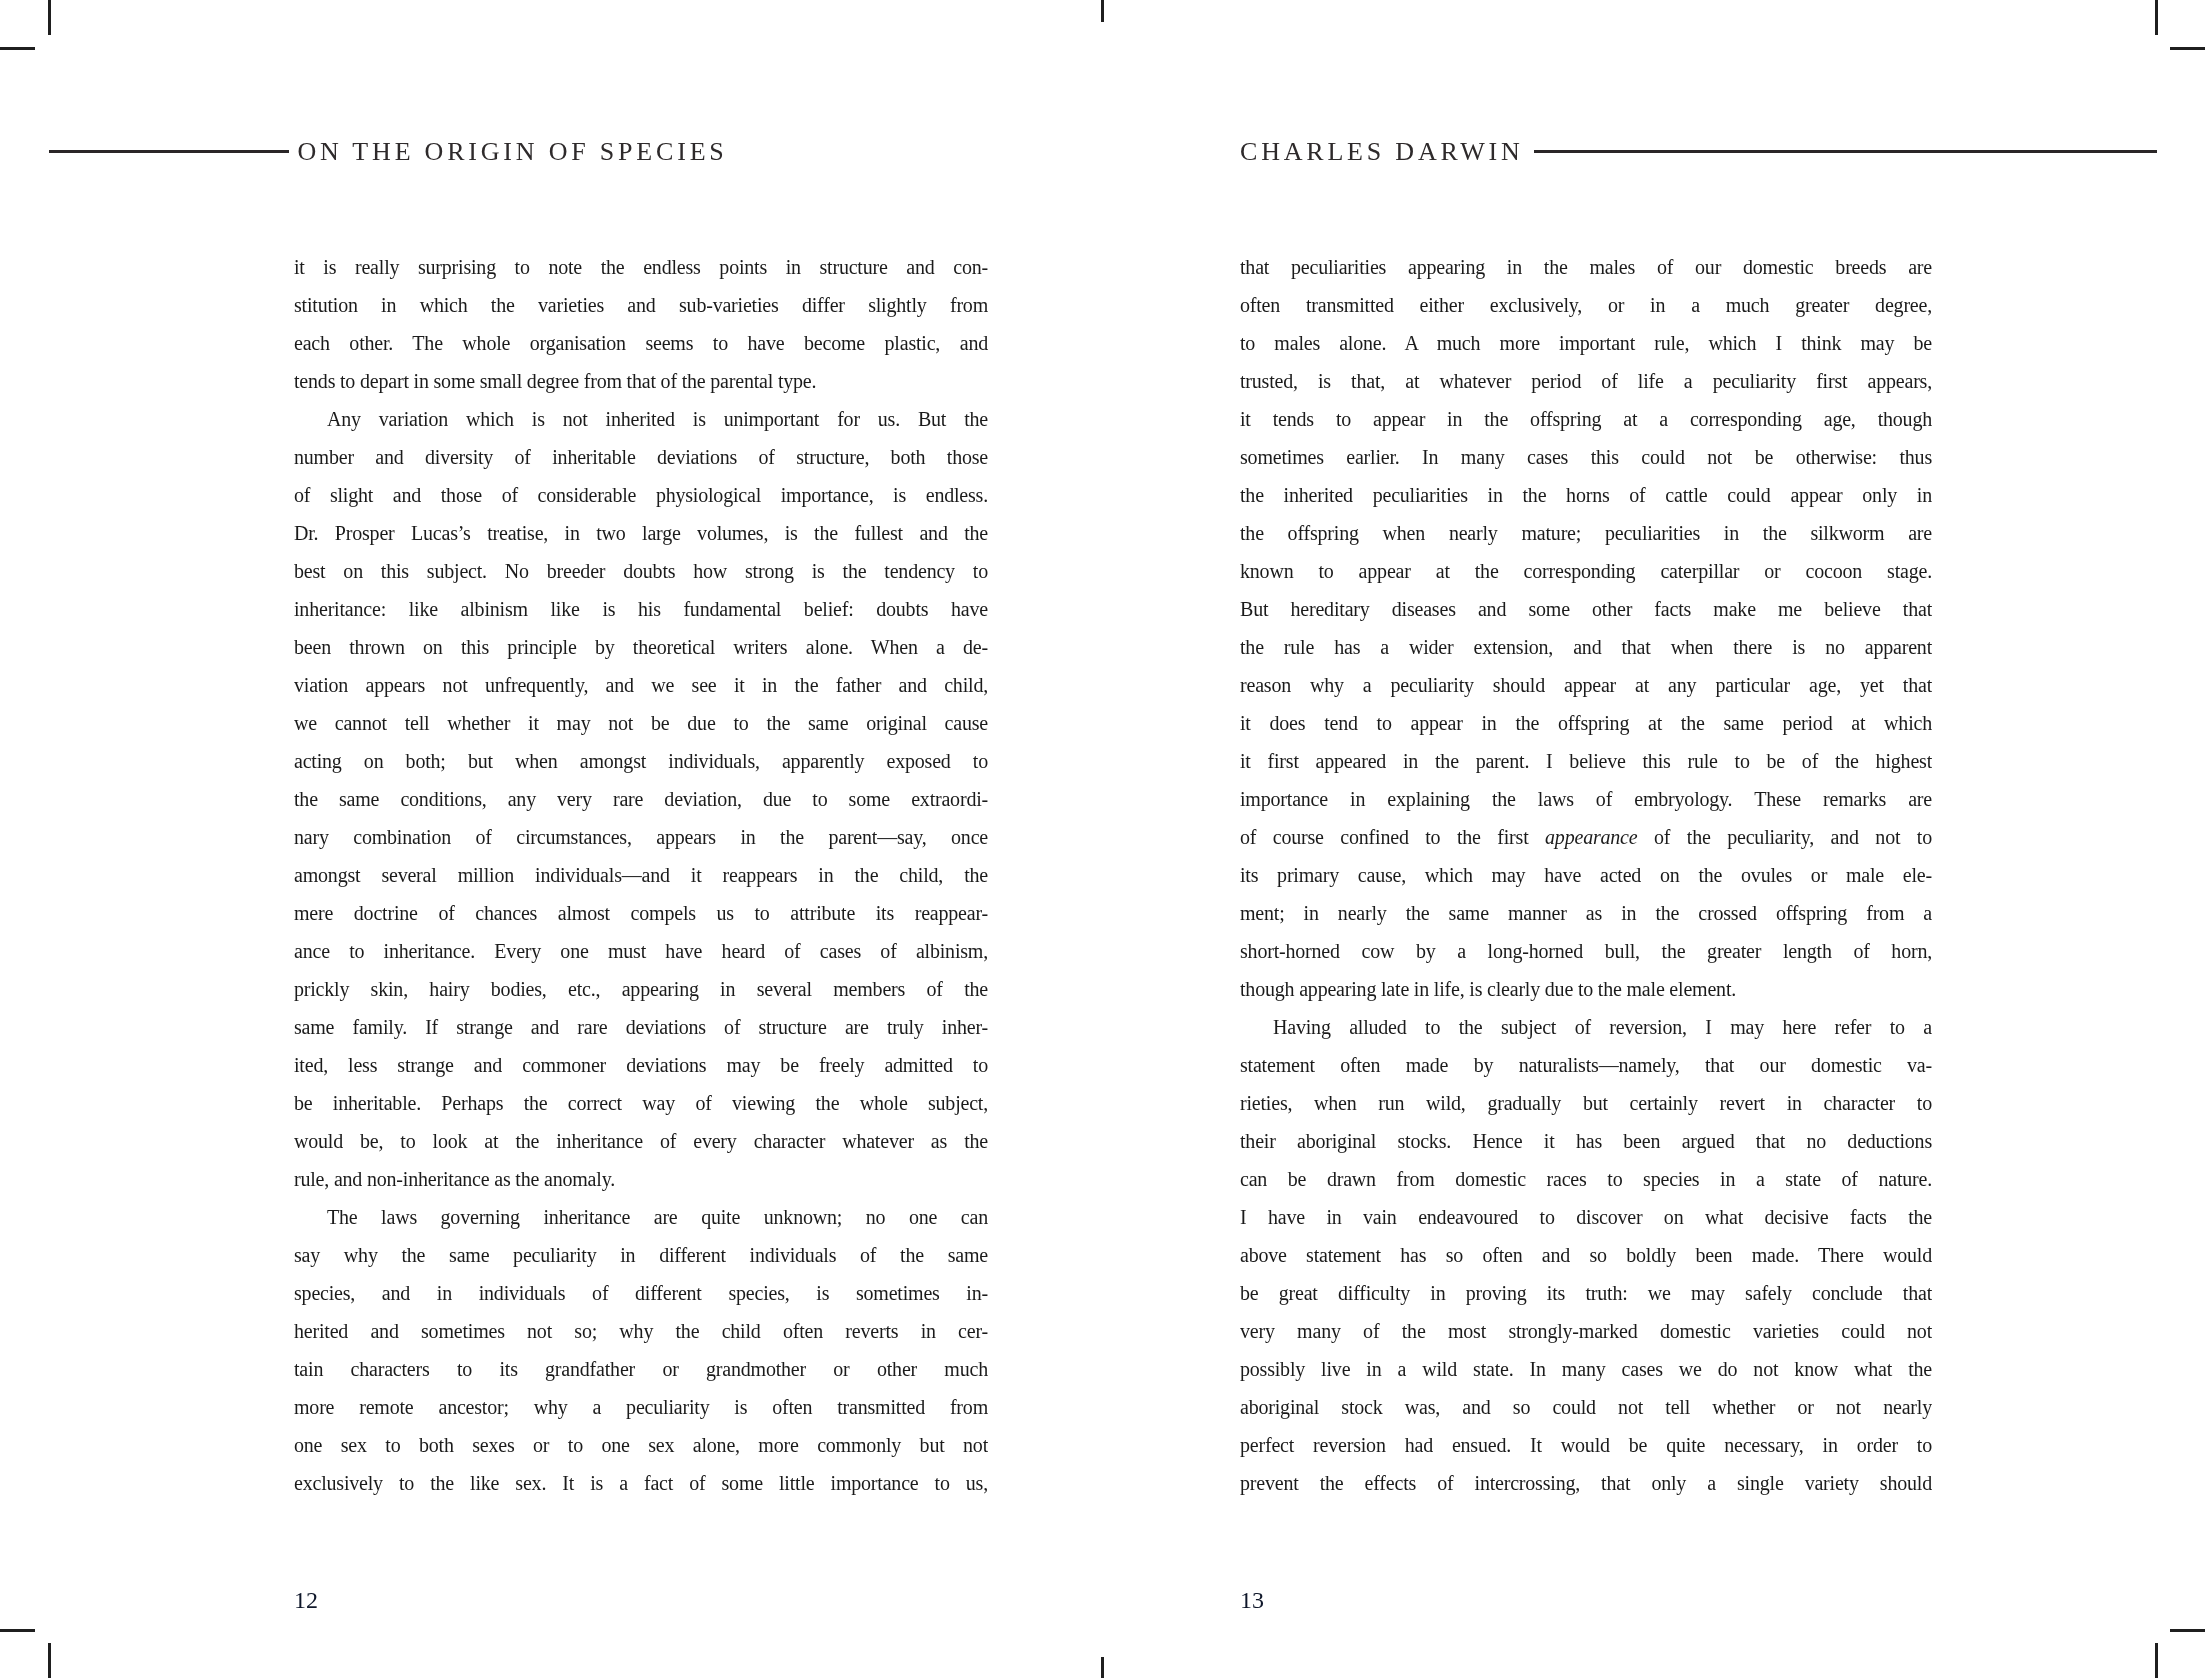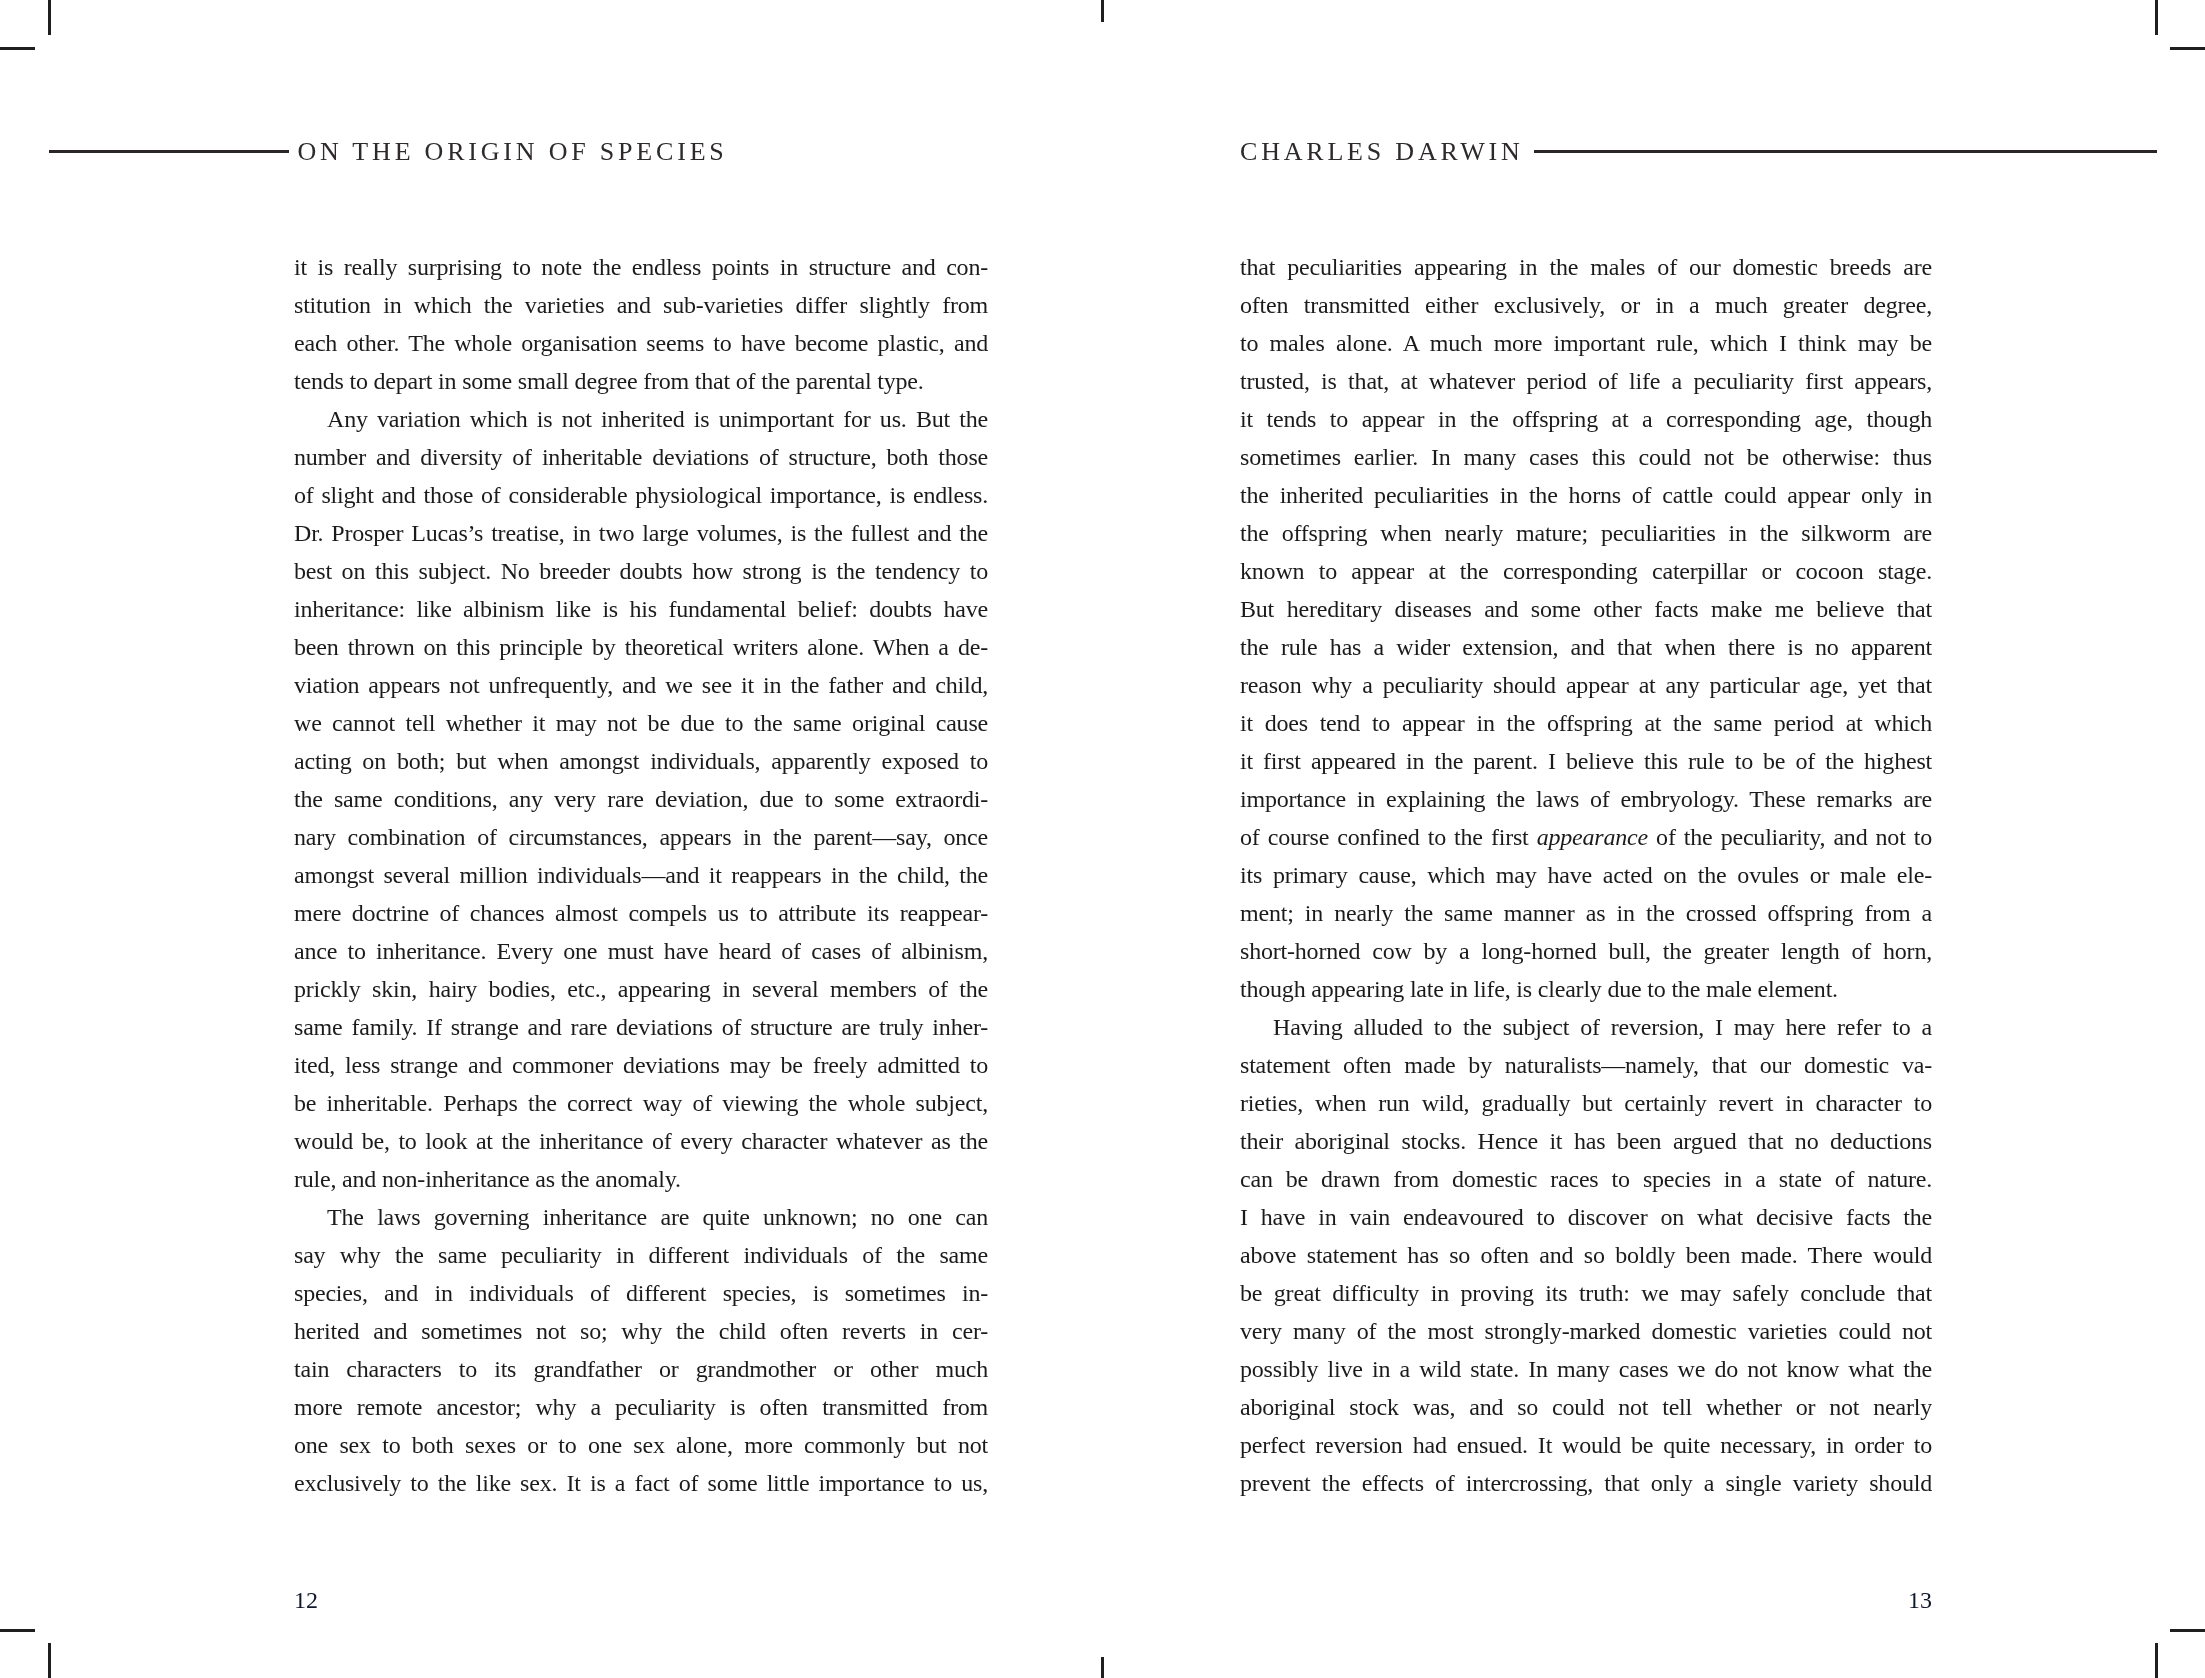--- a/index.html
+++ b/index.html
@@ -32,21 +32,21 @@
   }
   .running-header.left { left: 49px; }
   .running-header.left .rule { width: 240px; margin-right: 8.4px; }
   .running-header.right { left: 1240px; width: 917px; }
   .running-header.right .rule { flex: 1; margin-left: 10px; }
   
   .body-col {
     position: absolute;
     top: 248px;
     width: 694px;
-    font-size: 24px;
+    font-size: 20px;
     letter-spacing: -0.2px;
     color: #1b1b1b;
   }
   .body-col.left  { left: 294px; }
   .body-col.right { left: 1240px; width: 692px; }
   .line {
     height: 38px;
     line-height: 38px;
     text-align: justify;
     text-align-last: justify;
@@ -57,21 +57,21 @@
   .line.para-end { text-align-last: left; }
   .line i { font-style: italic; }
   
   .pagenum {
     position: absolute;
     top: 1587px;
     font-size: 24px;
     color: #0f172a;
   }
   .pagenum.left { left: 294px; }
-  .pagenum.right { left: 1240px; width: 692px; text-align: right; }
+  .pagenum.right { left: 1240px; width: 692px; }
 </style>
 </head>
 <body>
 
 <div class="sheet">
 
   <div class="crop" style="left:48px;   top:0;      width:2.5px;  height:35px;"></div>
   <div class="crop" style="left:0;      top:47px;   width:35px; height:2.5px;"></div>
   <div class="crop" style="left:2155px; top:0;      width:2.5px;  height:35px;"></div>
   <div class="crop" style="left:2170px; top:47px;   width:35px; height:2.5px;"></div>

